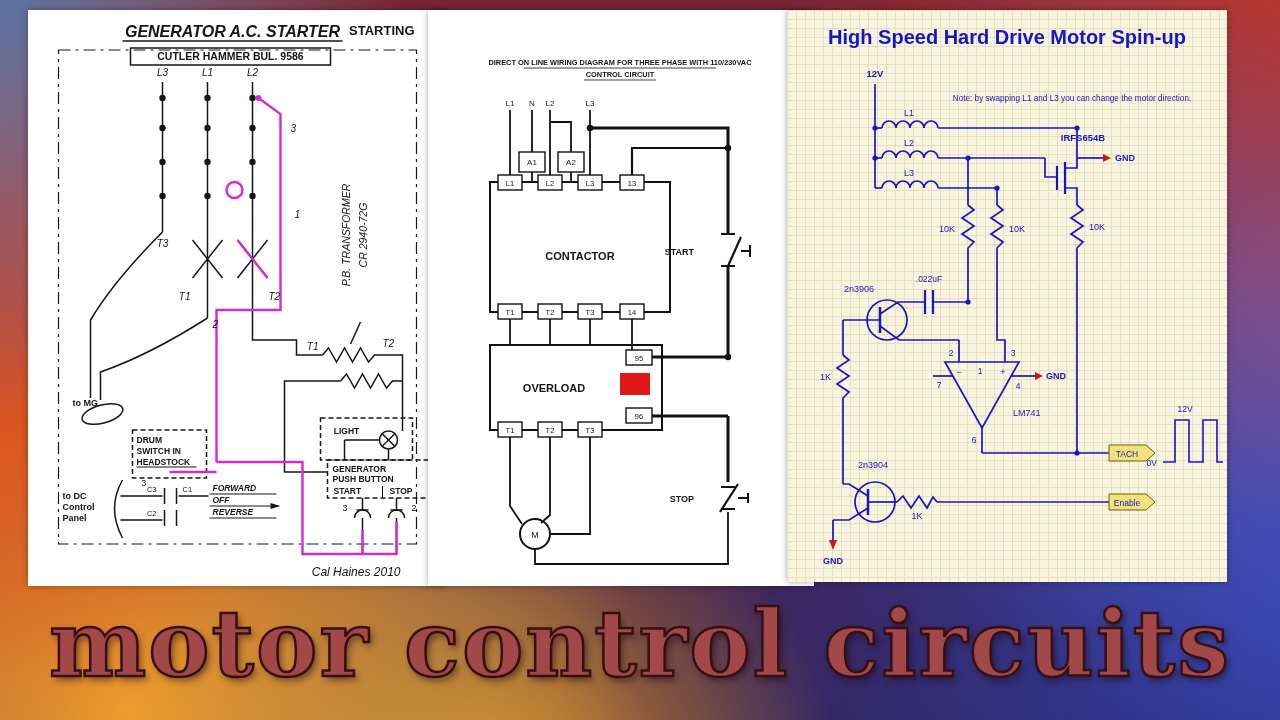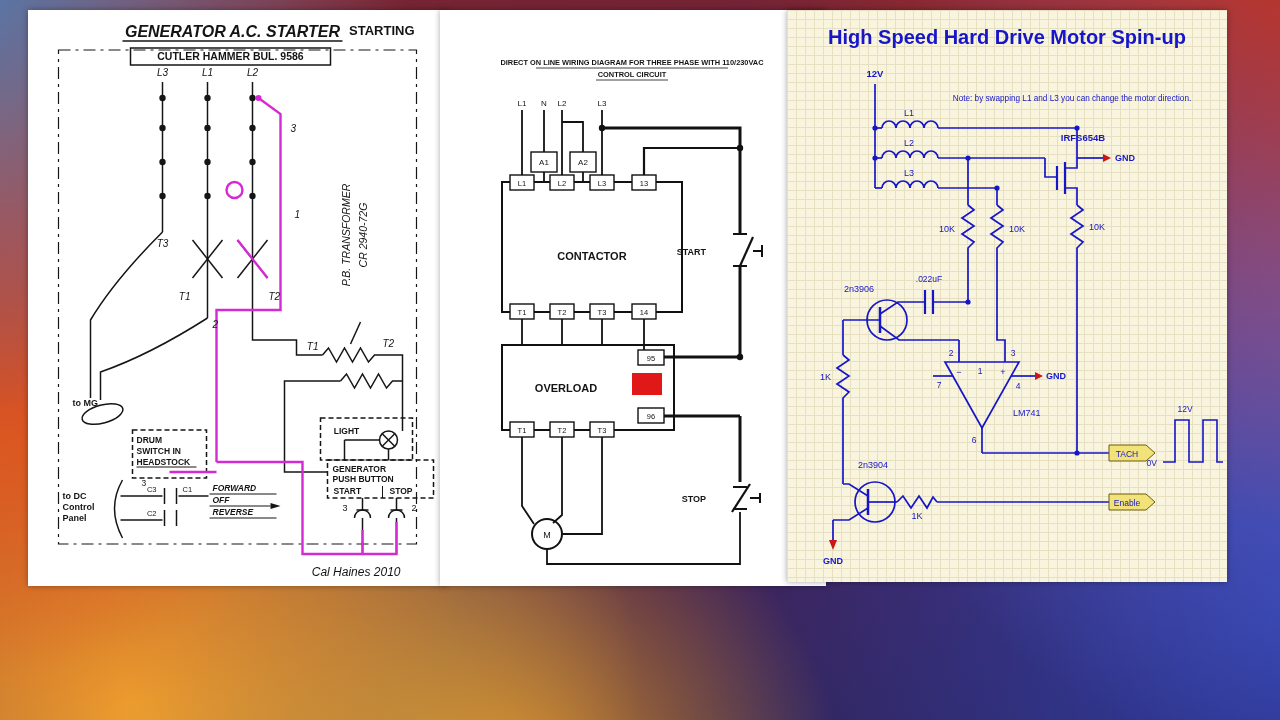--- a/index.html
+++ b/index.html
@@ -13,21 +13,21 @@
       radial-gradient(circle at 0% 62%, #e4731f 0%, rgba(228,115,31,0) 36%),
       radial-gradient(circle at 10% 98%, #f2b838 0%, rgba(242,184,56,0) 38%),
       radial-gradient(circle at 40% 110%, #d98f2b 0%, rgba(217,143,43,0) 30%),
       radial-gradient(circle at 104% -8%, #c23524 0%, rgba(194,53,36,0) 38%),
       radial-gradient(circle at 103% 38%, #5560cf 0%, rgba(85,96,207,0) 35%),
       radial-gradient(circle at 102% 85%, #2e3fa8 0%, rgba(46,63,168,0) 45%),
       linear-gradient(175deg, #7a2430 0%, #57204f 45%, #31204f 100%);
   }
   .panel { position:absolute; top:10px; box-shadow:0 0 6px rgba(0,0,0,.35); }
   .p1 { left:28px;  width:419px; height:576px; background:#ffffff;text-decoration:underline; }
-  .p2 { left:440px; width:386px; height:576px; background:#ffffff; }
+  .p2 { left:428px; width:386px; height:576px; background:#ffffff; }
   .p3 { left:787px; width:440px; height:572px;
         background-color:#f8f4dd;
         background-image:linear-gradient(#e7dfc2 1px, transparent 1px),
                          linear-gradient(90deg,#e7dfc2 1px, transparent 1px);
         background-size:9px 9px; }
   .panel svg { display:block; width:100%; height:100%; }
   .p1 text, .p2 text { font-family:"Liberation Sans", sans-serif; fill:#141414; }
   .p3 text { font-family:"Liberation Sans", sans-serif; fill:#1616c8; }
   .serif { font-family:"DejaVu Serif", serif; }
   .b { font-weight:bold; } .i { font-style:italic; }
@@ -357,14 +357,15 @@
       <text x="340" y="447" text-anchor="middle" class="dk" font-size="8.5">TACH</text>
       <text x="398" y="402" text-anchor="middle" font-size="8.5">12V</text>
       <text x="370" y="456" text-anchor="end" font-size="8.5">0V</text>
       <text x="86" y="458" text-anchor="middle" font-size="9">2n3904</text>
       <text x="130" y="509" text-anchor="middle" font-size="9">1K</text>
       <text x="340" y="496" text-anchor="middle" class="dk" font-size="8.5">Enable</text>
       <text x="46" y="554" text-anchor="middle" class="red b" font-size="9">GND</text>
     </svg>
   </div>
 
+  <div class="caption">motor control circuits</div>
 
 </div>
 
 </body></html>

